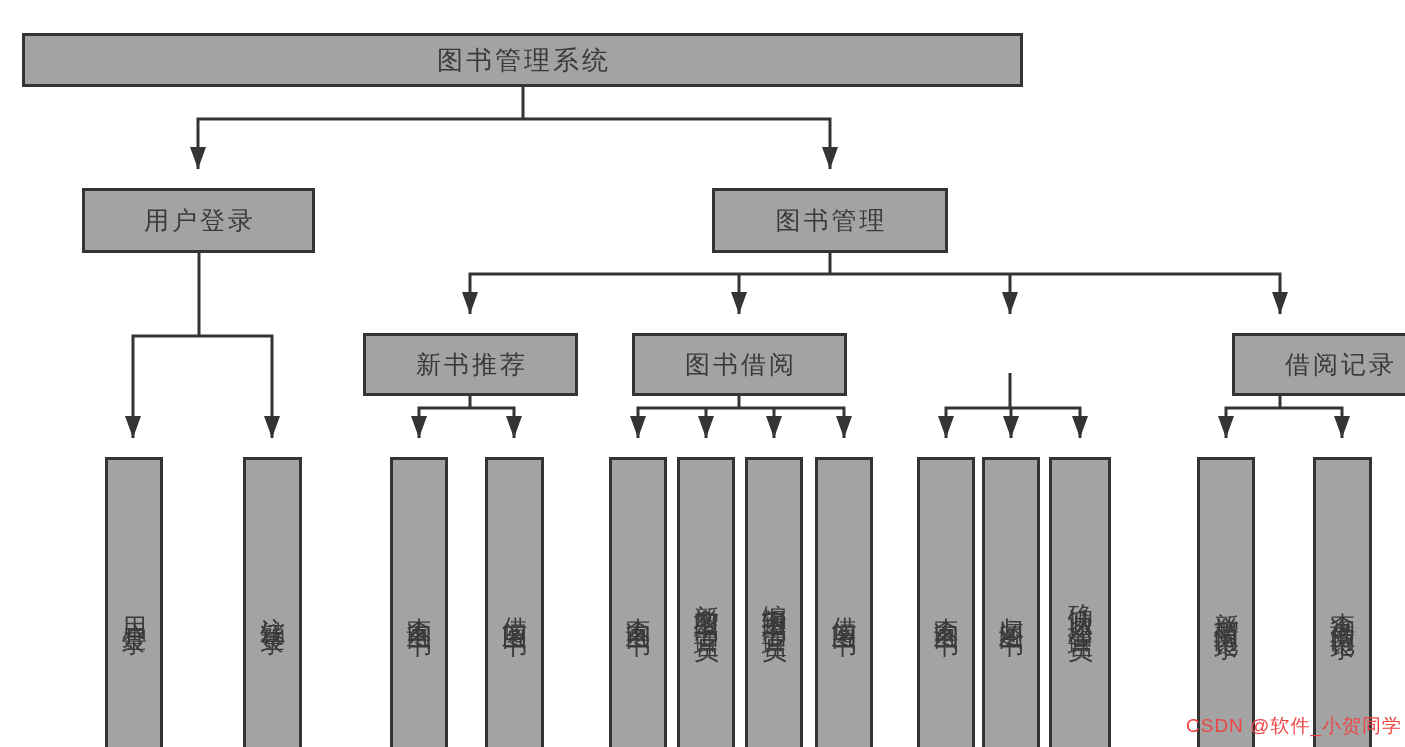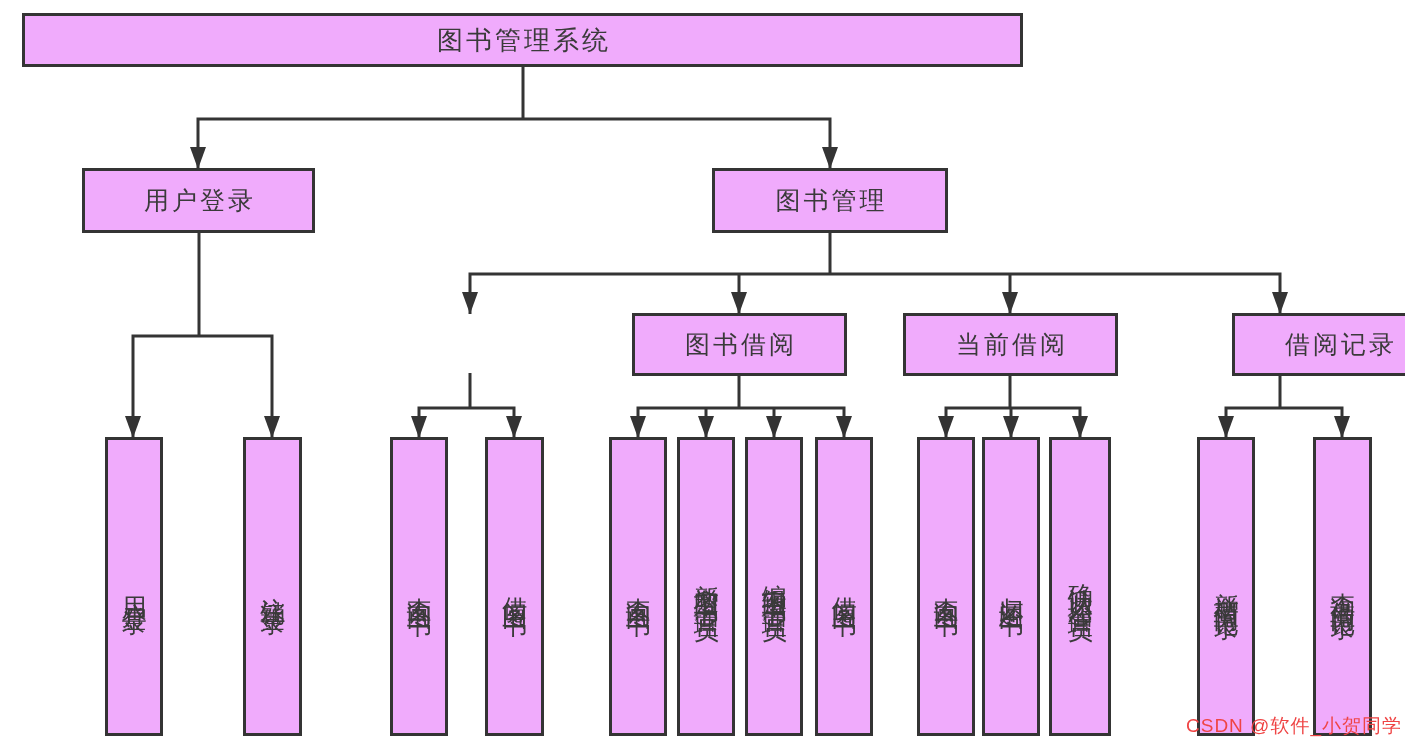--- a/index.html
+++ b/index.html
@@ -9,22 +9,22 @@
     background:#ffffff;
     font-family:"Liberation Sans","DejaVu Sans",sans-serif;
     color:#3a3a3a;
     overflow:hidden;
   }
   .connectors{position:absolute;left:0;top:0;width:1405px;height:747px;}
   .node{
     position:absolute;
     box-sizing:border-box;
     border:3px solid #343434;
-    background:#f0abfc;
-    display:flex;align-items:center;justify-content:center;
+    background:#a3a3a3;
+    display:flex;align-items:center;justify-content:center;margin-top:20px;
   }
   .hnode{font-size:25px;letter-spacing:3px;text-indent:3px;white-space:nowrap;}
   .root{left:22px;top:13px;width:1001px;height:54px;font-size:26px;}
   .l2a{left:82px;top:168px;width:233px;height:65px;}
   .l2b{left:712px;top:168px;width:236px;height:65px;}
   .l3{top:313px;height:63px;width:215px;}
   .l3a{left:363px;} .l3b{left:632px;text-align:center;} .l3c{left:903px;} .l3d{left:1232px;}
   .vnode{top:437px;height:299px;}
   .vtext{
     writing-mode:vertical-rl;
@@ -81,25 +81,25 @@
     <span>图书管理系统</span>
   </div>
 
   <div class="node hnode l2a">
     <span>用户登录</span>
   </div>
   <div class="node hnode l2b">
     <span>图书管理</span>
   </div>
 
+  <div class="node hnode l3 l3a">
+    <span>新书推荐</span>
+  </div>
   <div class="node hnode l3 l3b">
     <span>图书借阅</span>
-  </div>
-  <div class="node hnode l3 l3c">
-    <span>当前借阅</span>
   </div>
   <div class="node hnode l3 l3d">
     <span>借阅记录</span>
   </div>
 
   <div class="node vnode" style="left:105px;width:58px">
     <span class="vtext">用户登录</span>
   </div>
   <div class="node vnode" style="left:243px;width:59px">
     <span class="vtext">注销登录</span>

